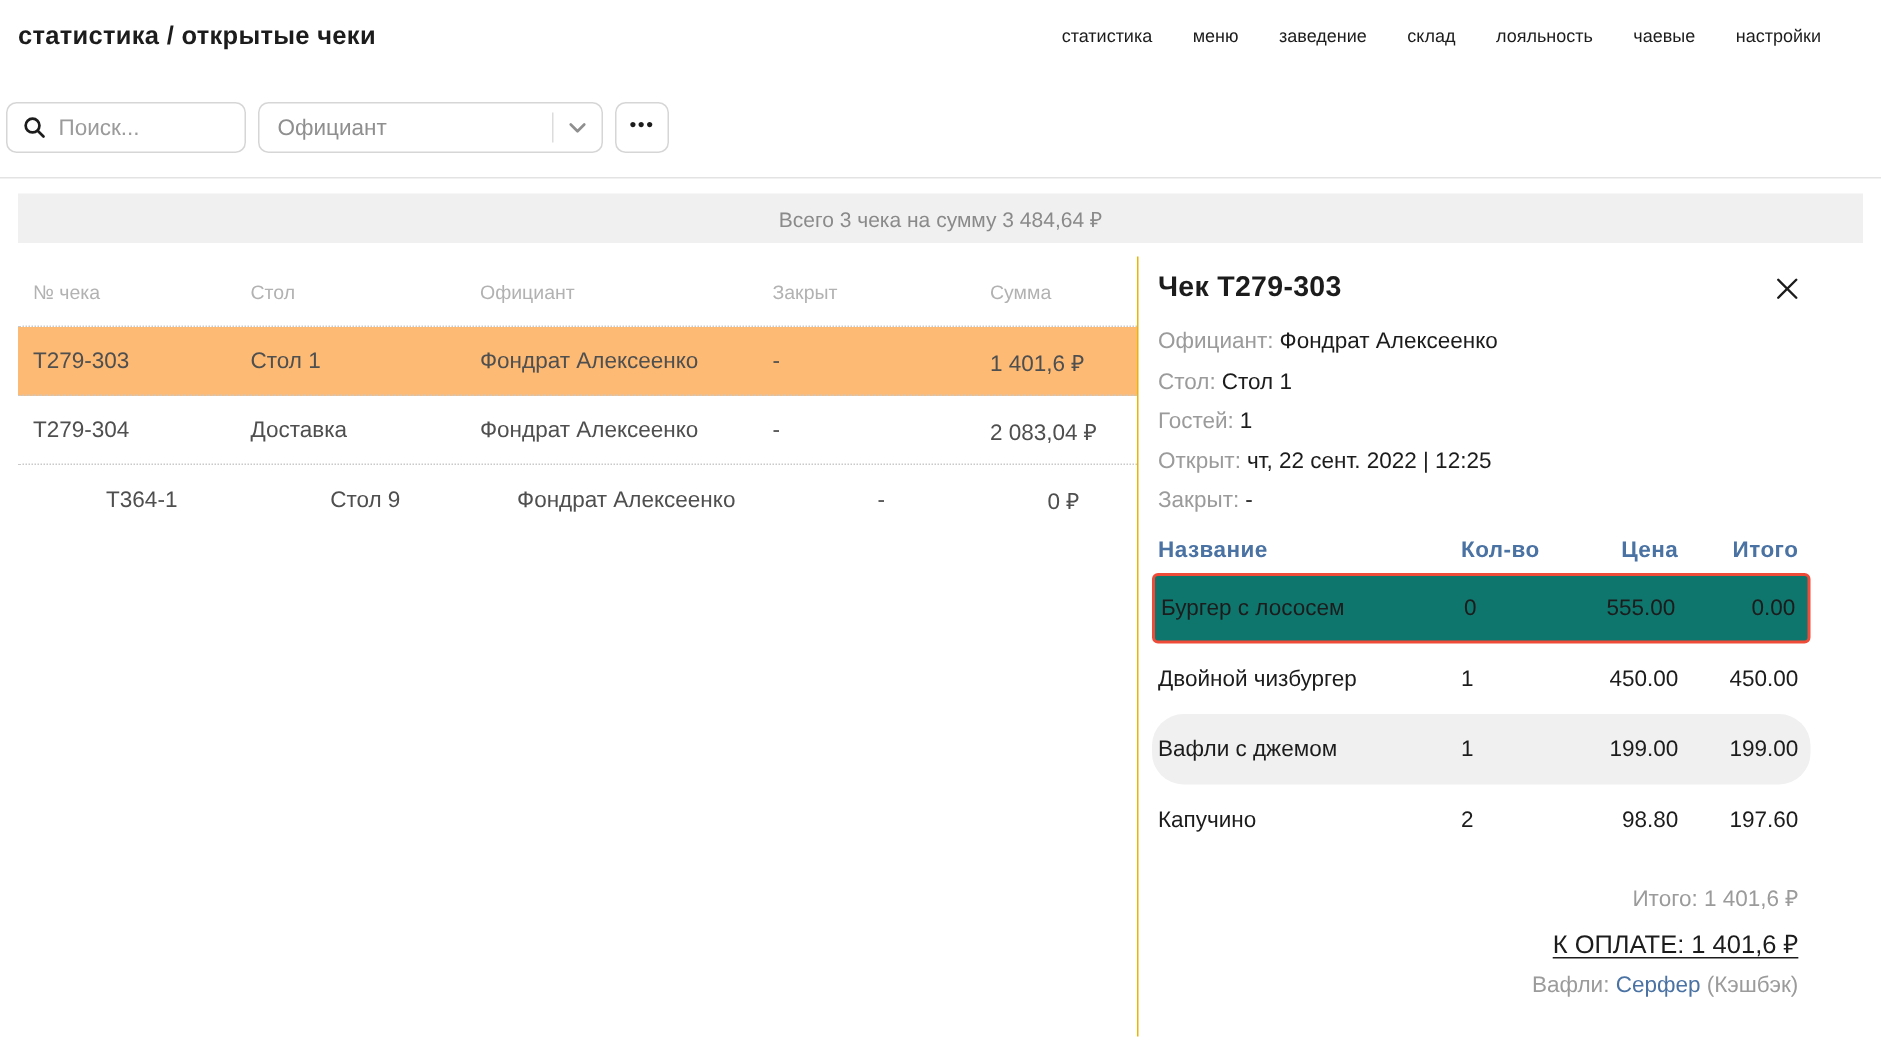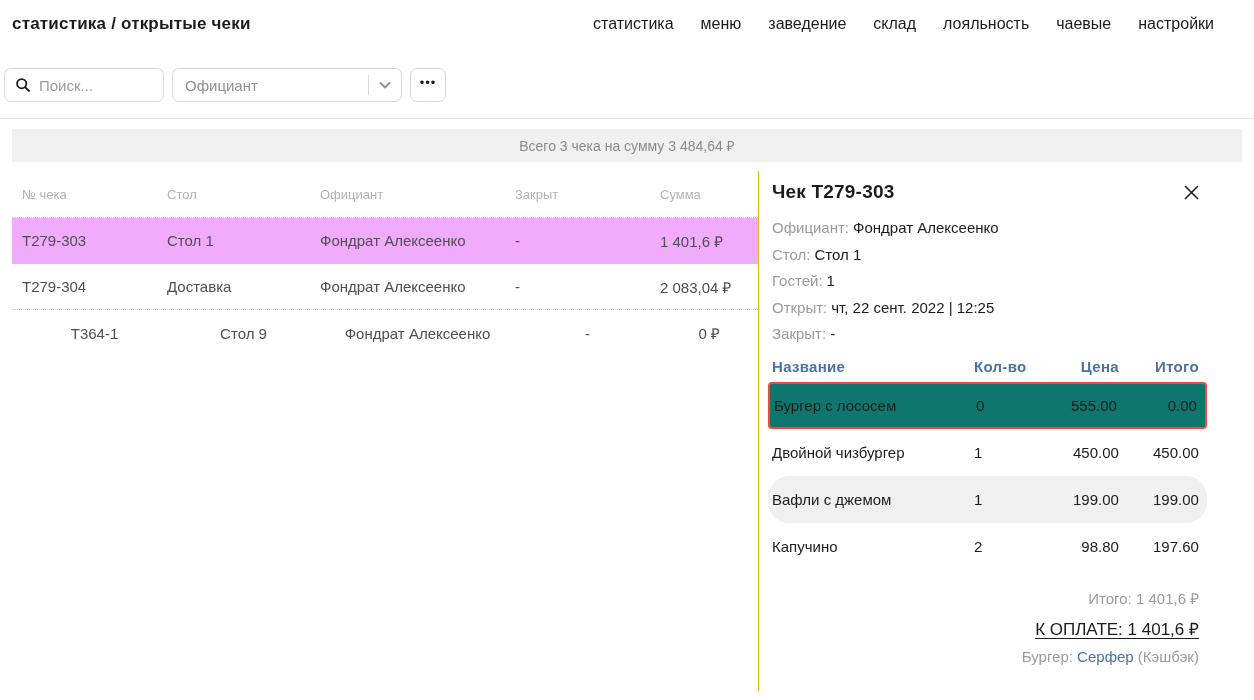--- a/index.html
+++ b/index.html
@@ -3,21 +3,21 @@
 <meta charset="utf-8">
 <style>
   * { margin:0; padding:0; box-sizing:border-box; }
   html,body { width:1254px; height:700px; overflow:hidden; background:#ffffff;
     font-family:"Liberation Sans", sans-serif; color:#1c1c1c; }
 
   
   .topbar { display:flex; justify-content:space-between; align-items:center;
     padding:14px 40px 10px 12px; }
   .breadcrumb { font-size:17px; font-weight:700; letter-spacing:.2px; }
-  .nav { display:flex; gap:27px; font-size:16px; }
+  .nav { display:flex; gap:27px; font-size:12px; }
   .nav span { cursor:pointer; white-space:nowrap; }
 
   
   .toolbar { display:flex; gap:8px; align-items:center; padding:24px 12px 10px 4px; }
   .search-box { display:flex; align-items:center; gap:8px; width:160px; height:34px;
     border:1px solid #d6d6d6; border-radius:7px; padding:0 10px; }
   .search-box input { border:none; outline:none; width:100%; font-size:15px;
     font-family:"Liberation Sans", sans-serif; color:#4d4d4d; background:transparent; }
   .search-box input::placeholder { color:#9b9b9b; }
   .dropdown { display:flex; align-items:center; width:230px; height:34px;
@@ -37,21 +37,21 @@
   
   .main { display:flex; height:520px; margin-top:9px; }
   .checks { width:765px; padding-left:12px; }
   .c-grid { display:grid; grid-template-columns:145px 153px 195px 145px 1fr;
     align-items:center; padding-left:10px; width:746px; }
   .c-head { height:47px; color:#b2b2b2; font-size:13px;
     border-bottom:1px dotted #c9c9c9; }
   .c-row { height:46px; font-size:15px; color:#4f4f4f;
     border-bottom:1px dotted #c9c9c9; cursor:pointer; }
   .c-row:last-child { border-bottom:none;text-align:center; }
-  .c-row.selected { background:#f0abfc; }
+  .c-row.selected { background:#fdba74; }
 
   
   .panel { flex:1; border-left:1px solid #eab308; padding:6px 76px 0 13px; }
   .panel-head { display:flex; justify-content:space-between; align-items:center; margin-top:4px; }
   .panel-title { font-size:19px; font-weight:700; letter-spacing:.2px; }
   .close-btn { cursor:pointer; display:flex; align-items:center; }
   .details { margin-top:12px; }
   .d-line { font-size:15px; line-height:26.5px; }
   .d-line .lbl { color:#9b9b9b; }
   .d-line .val { color:#1c1c1c; margin-left:4px; }
@@ -211,19 +211,19 @@
         <span>2</span>
         <span>98.80</span>
         <span>197.60</span>
       </div>
     </div>
 
     <div class="totals">
       <div class="t-sub">Итого: 1 401,6 ₽</div>
       <div><span class="t-pay">К ОПЛАТЕ: 1 401,6 ₽</span></div>
       <div class="t-guest">
-        <span>Бургер:</span>
+        <span>Вафли:</span>
         <span class="guest-link">Серфер</span>
         <span>(Кэшбэк)</span>
       </div>
     </div>
   </div>
 </div>
 
 </body></html>

